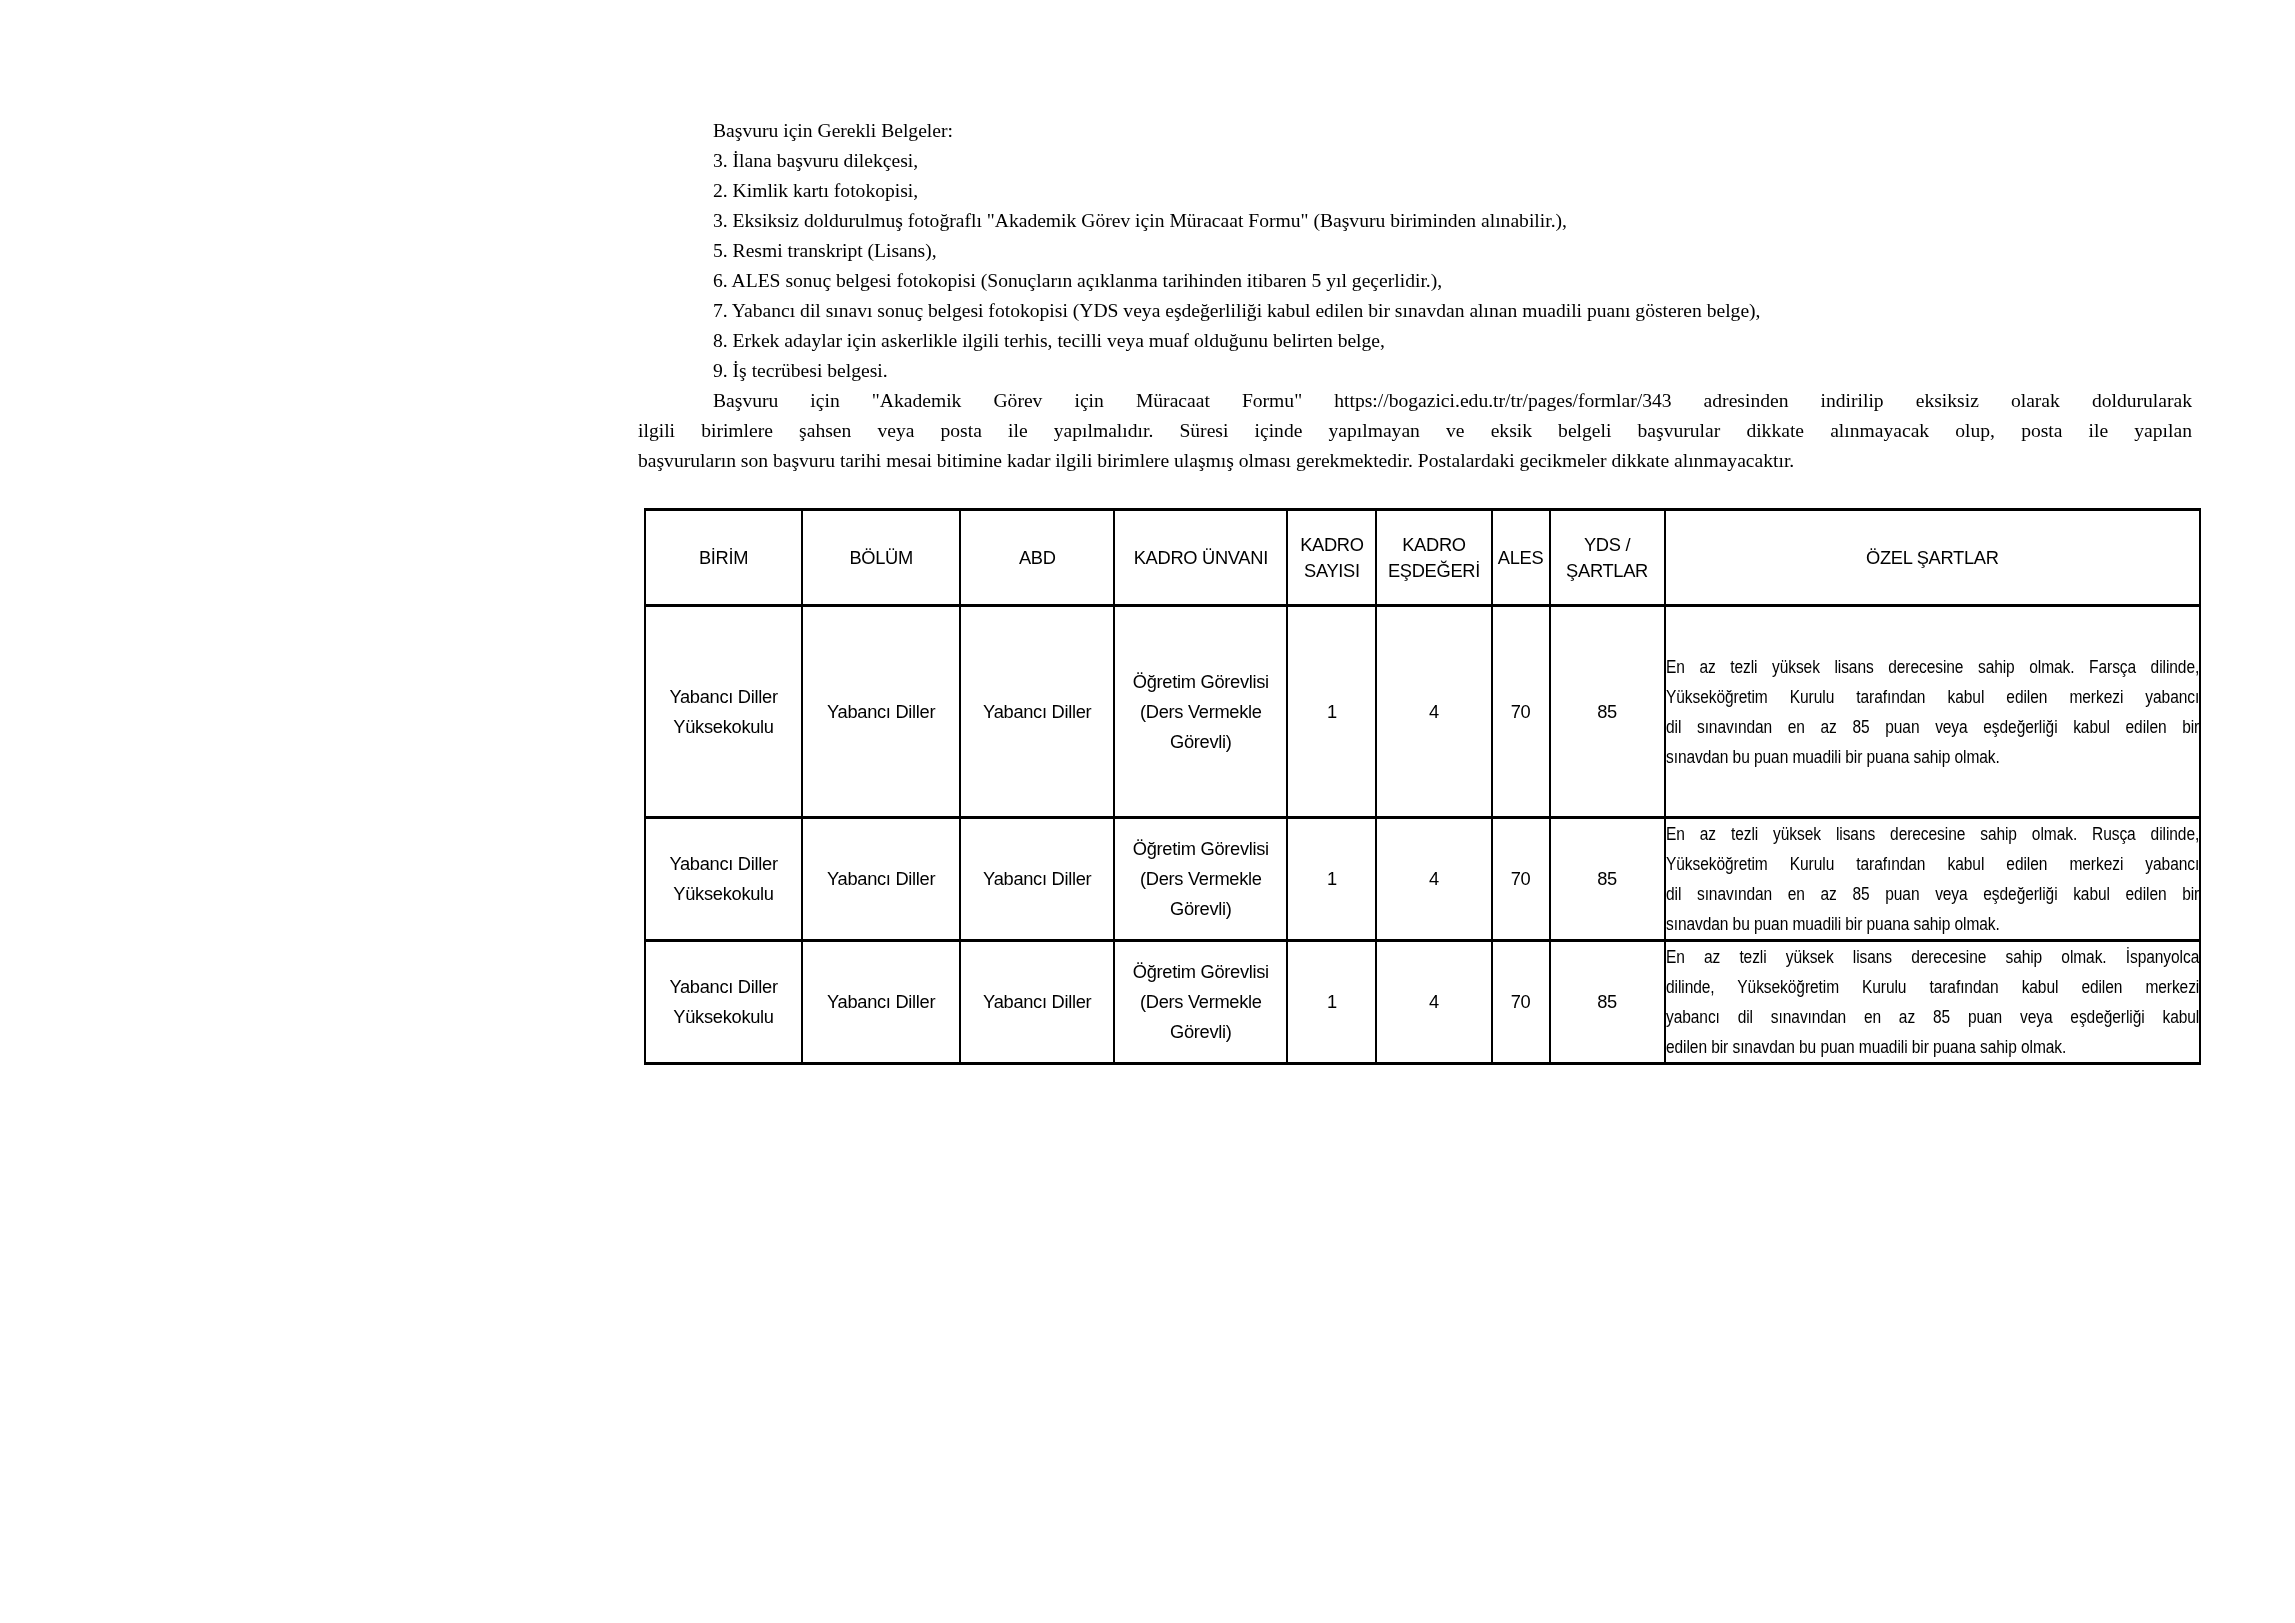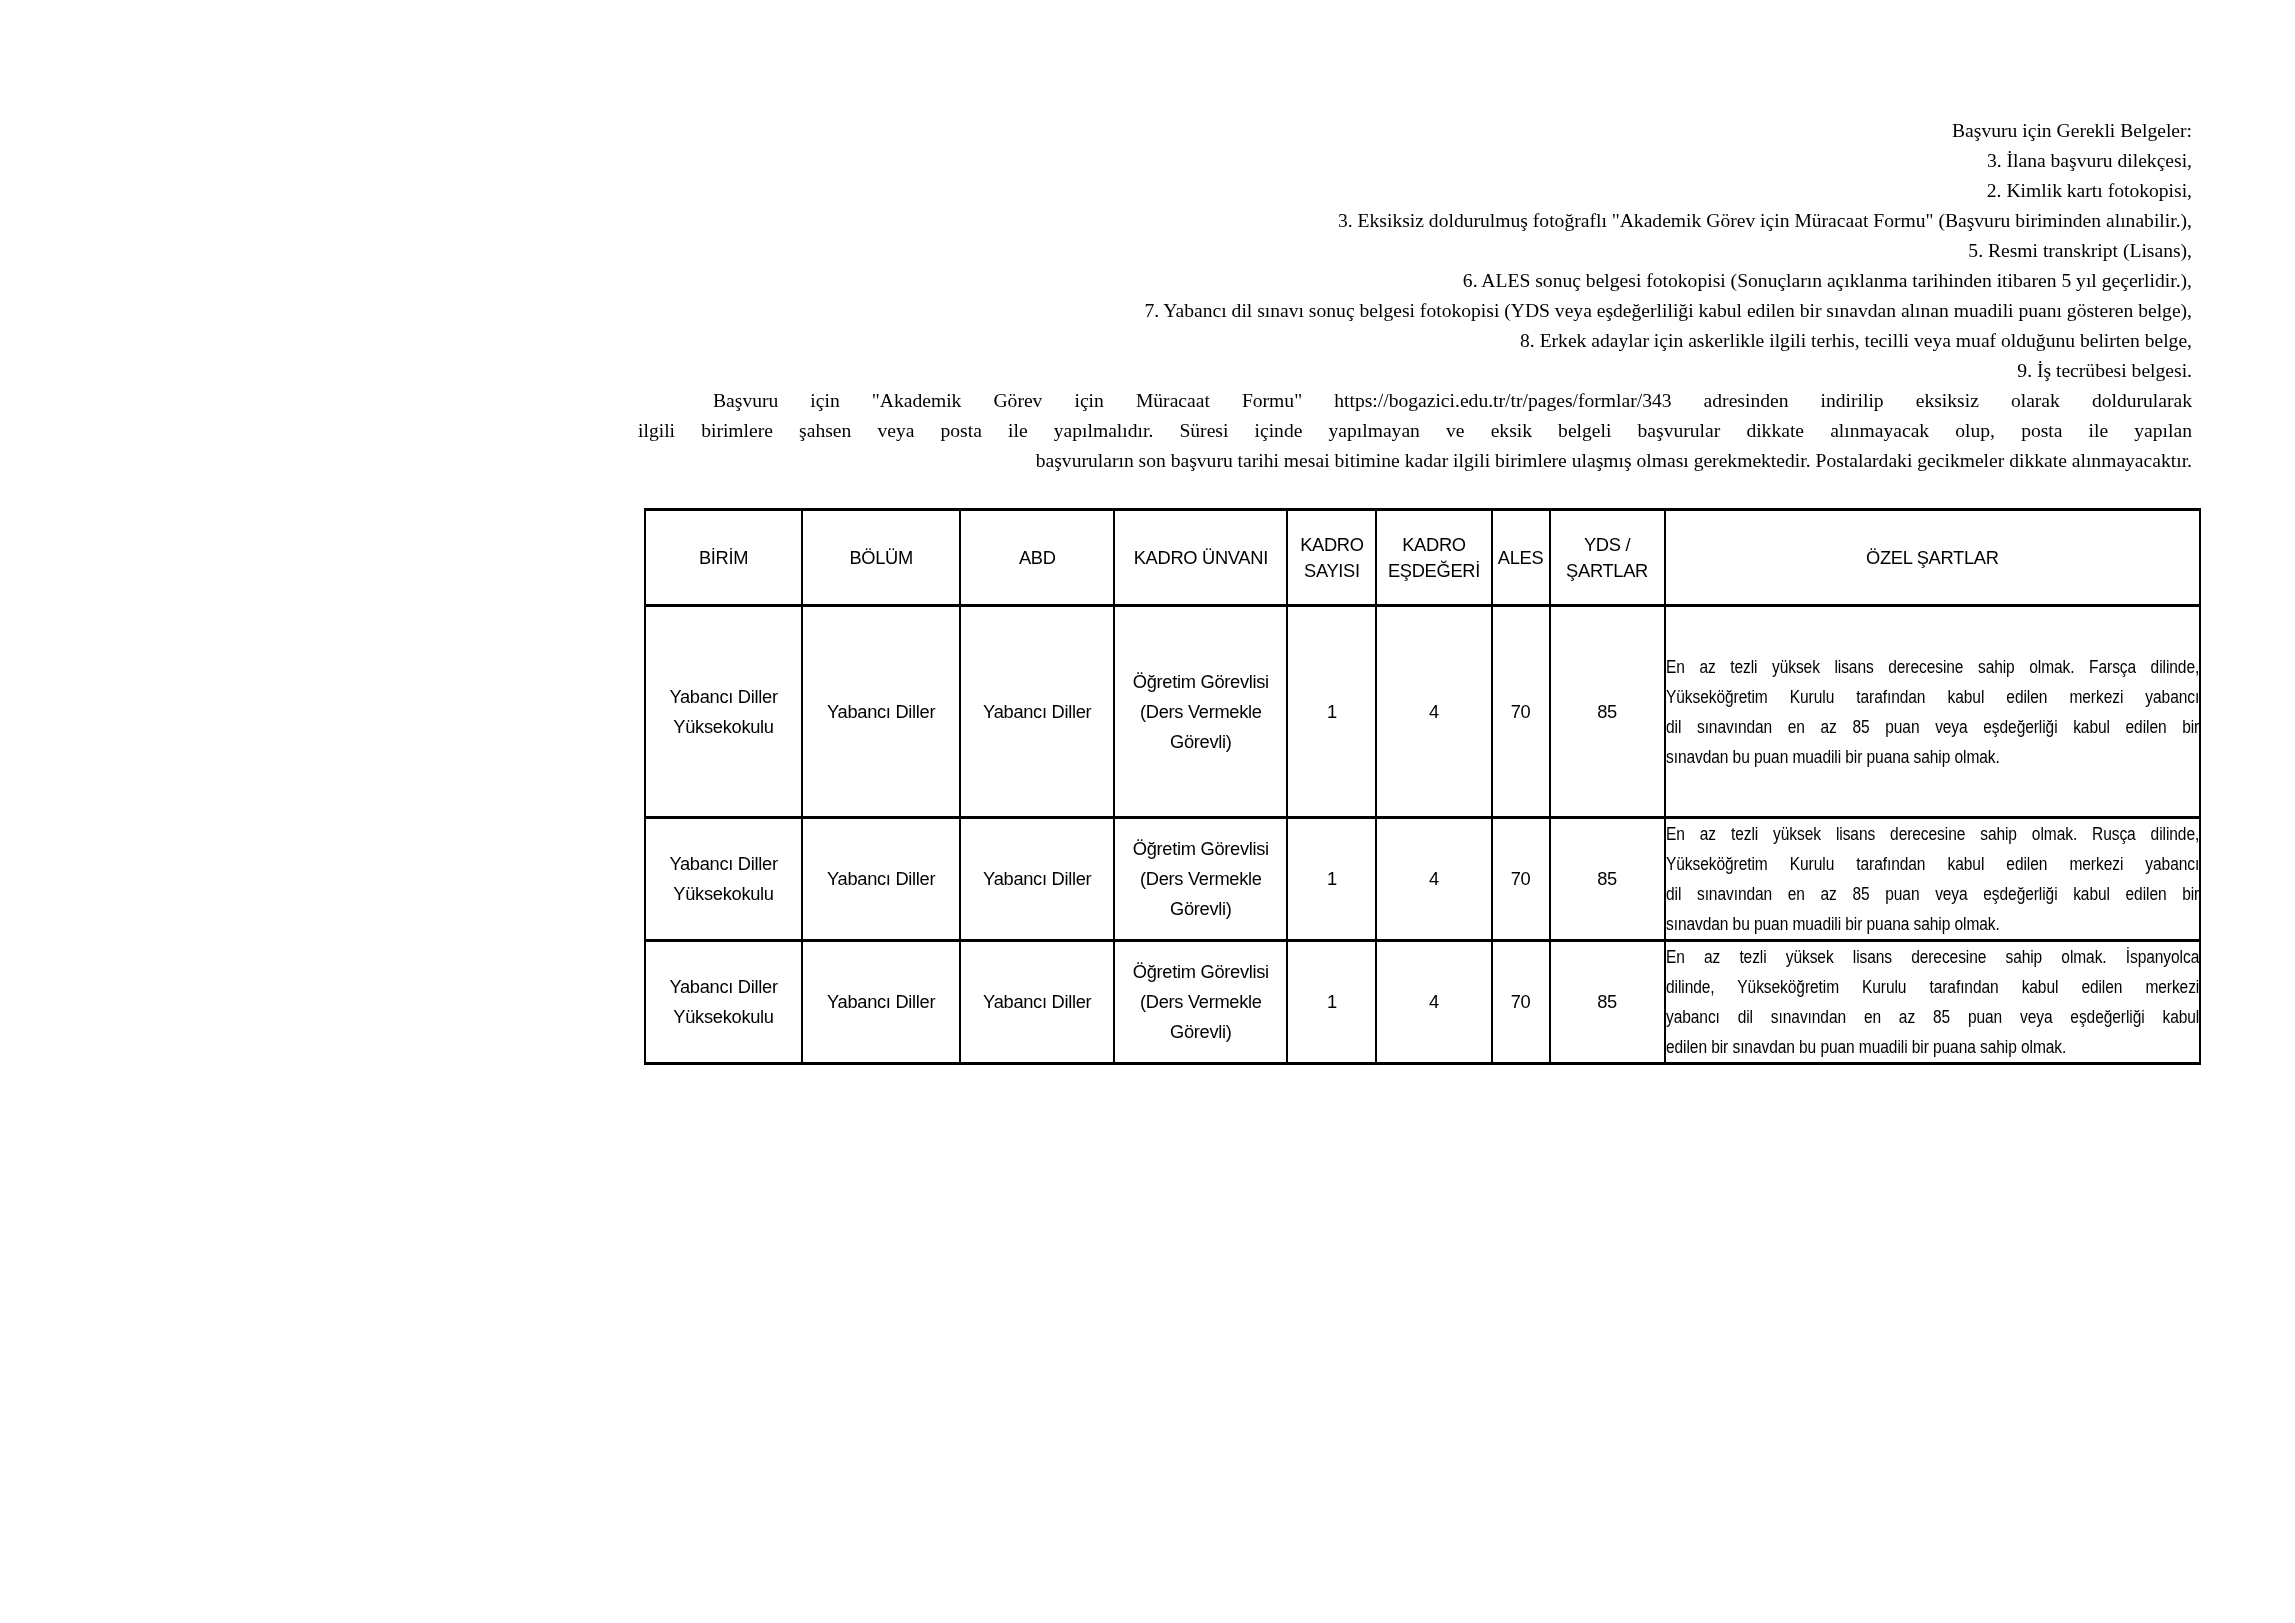--- a/index.html
+++ b/index.html
@@ -15,24 +15,24 @@
   .textblock {
     position: absolute;
     left: 638px;
     top: 116px;
     width: 1554px;
     font-family: "Liberation Serif", "DejaVu Serif", serif;
     font-size: 19.6px;
     line-height: 30px;
     color: #000;
   }
-  .doc-line { padding-left: 75px; text-align: right; }
+  .doc-line { padding-left: 75px; }
   .para-line-just { text-align: justify; text-align-last: justify; }
   .para-line-first { text-indent: 75px; }
-  .para-line-last { text-align: right; }
+  .para-line-last { text-align: left; }
 
   
   table.jobs {
     position: absolute;
     left: 637px;
     top: 508px;
     width: 1557px;
     border-collapse: collapse;
     table-layout: fixed;
     font-family: "Liberation Sans", "DejaVu Sans", sans-serif;

